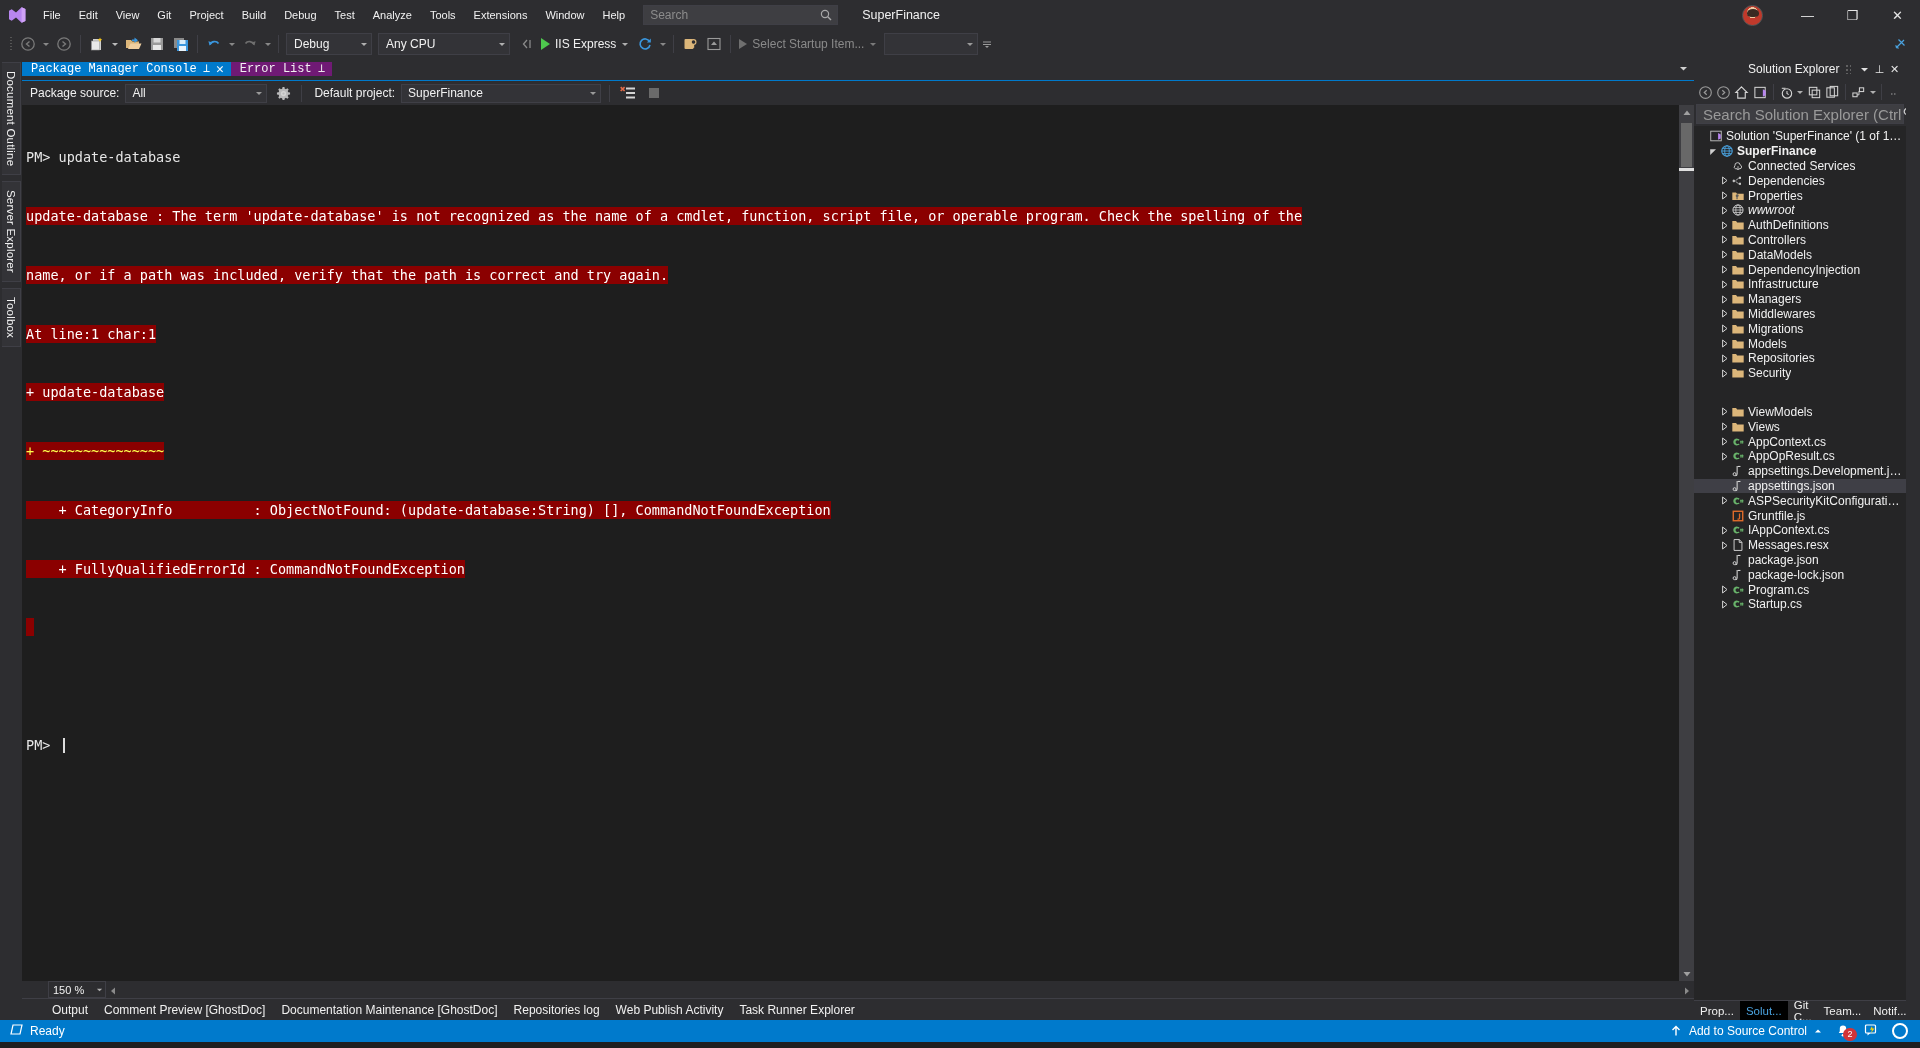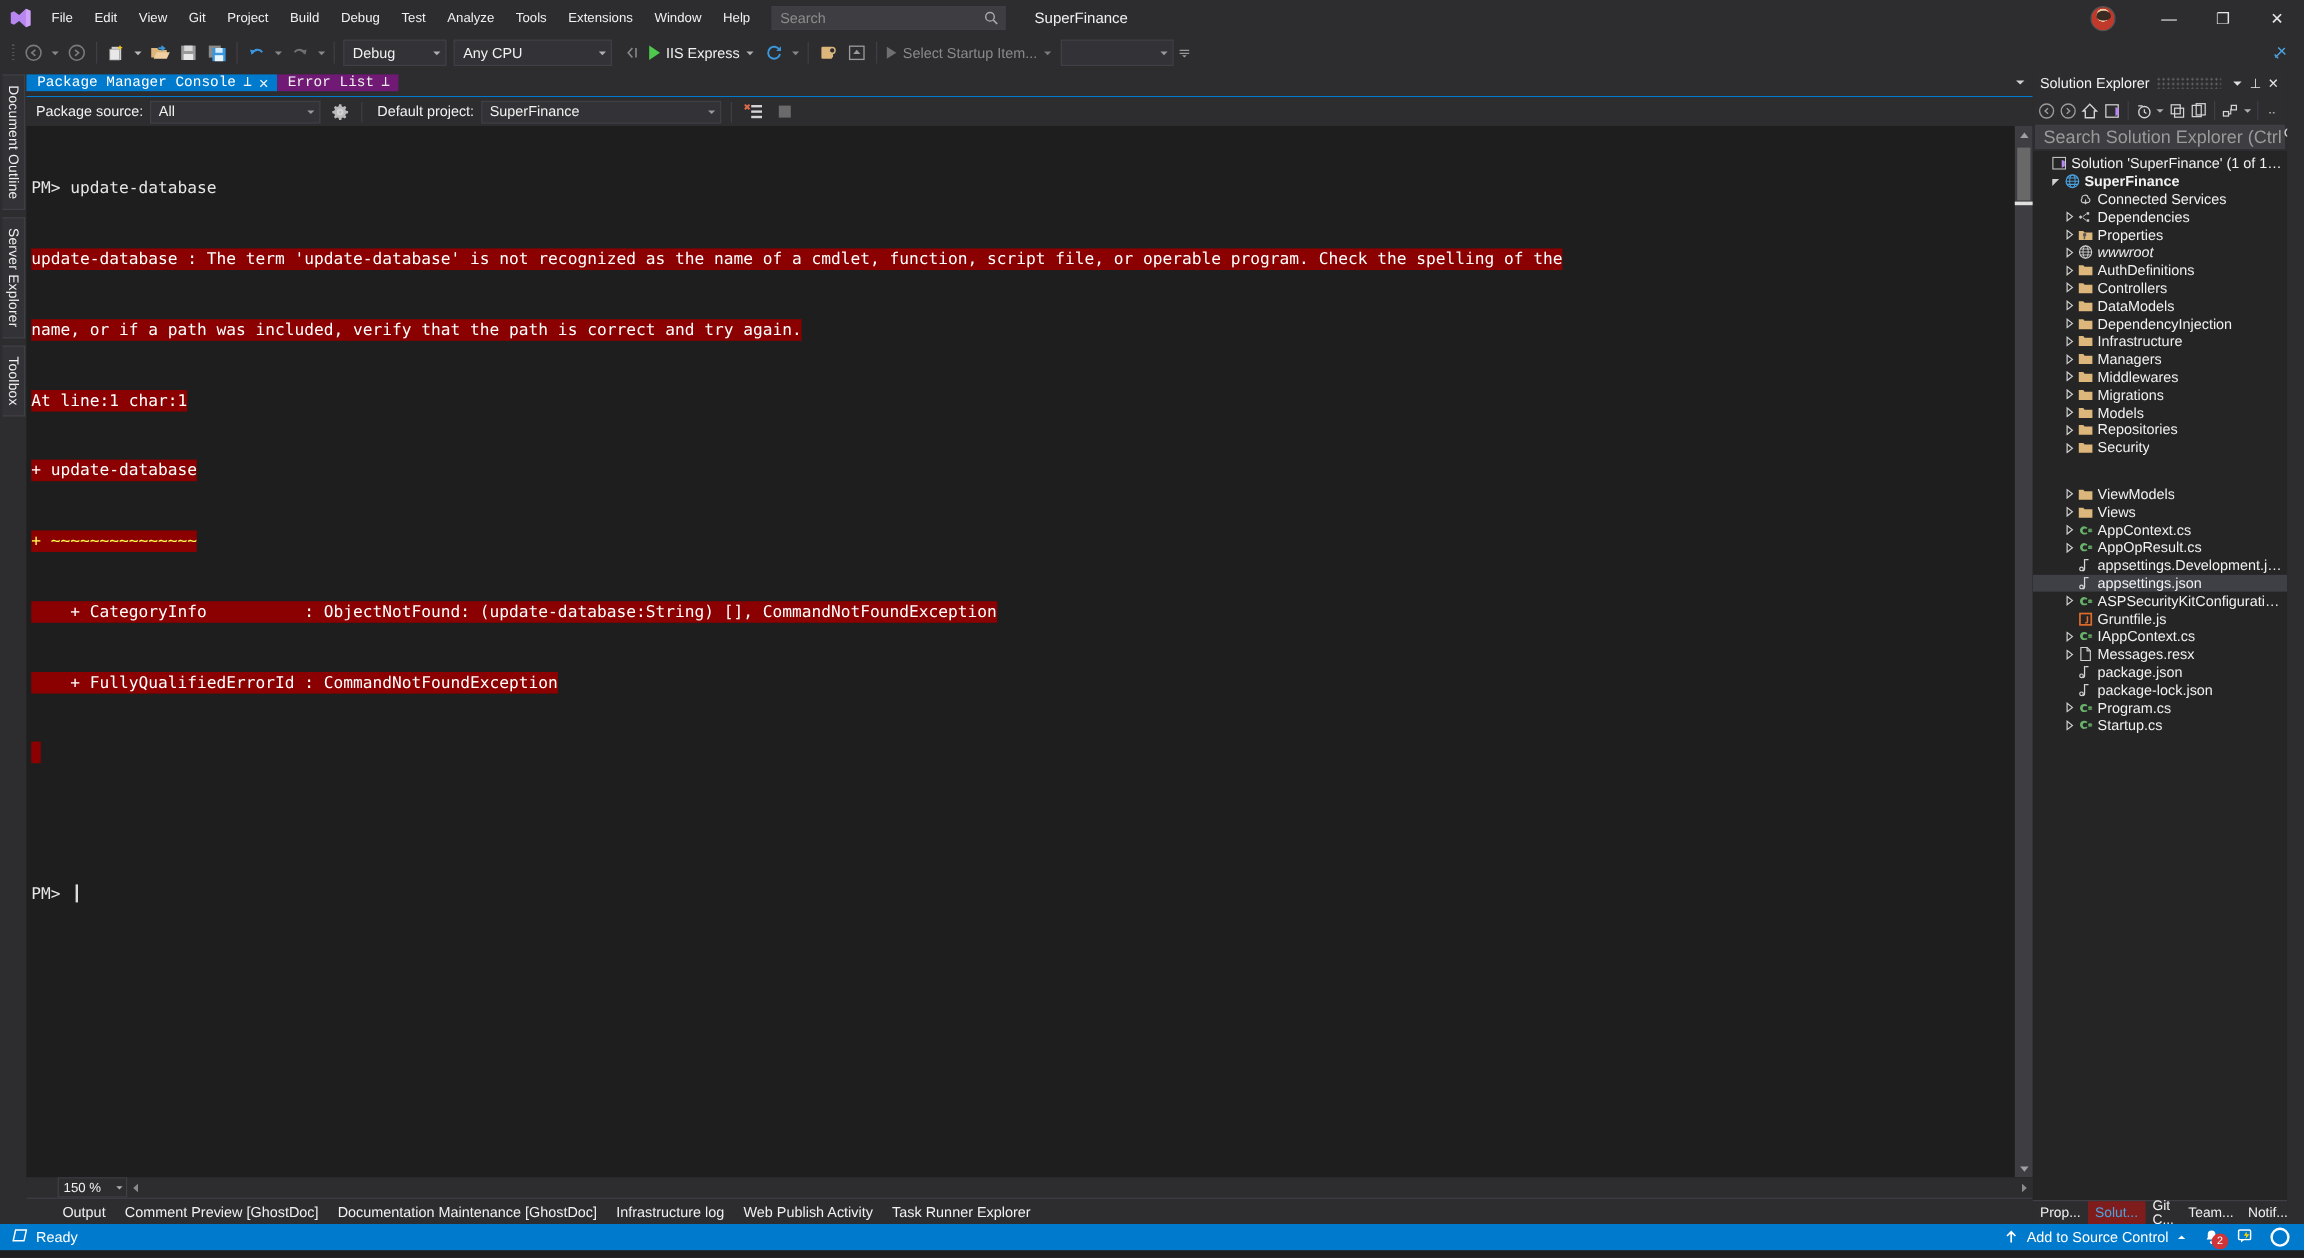--- a/index.html
+++ b/index.html
@@ -162,21 +162,21 @@
     padding-left: 22px; gap: 0; border-top: 1px solid #3f3f46;
   }
   .btab { font-size: 12px; color: #f1f1f1; padding: 0 8px; height: 22px; line-height: 22px; cursor: default; }
 
   
   .rightdock { width: 212px; flex: 0 0 212px; display: flex; flex-direction: column; background:#2d2d30; }
   .se-header {
     height: 22px; flex:0 0 22px; display: flex; align-items: center; padding: 0 4px 0 6px;
     font-size: 12px; color: #f1f1f1;
   }
-  .se-title { white-space: nowrap; }
+  .se-title { white-space: nowrap; margin-left: 48px; }
   .se-dots { flex:1; height:10px; margin:0 6px;
     background-image: radial-gradient(#6d6d6d 1px, transparent 1px);
     background-size: 4px 4px; background-position: 0 4px; opacity:.8; }
   .se-hbtn { width:15px; height:18px; display:flex; align-items:center; justify-content:center; color:#e6e6e6; font-size:11px; }
   .se-toolbar {
     height: 24px; flex:0 0 24px; display:flex; align-items:center; gap:1px; padding: 0 3px;
     background:#2d2d30;
   }
   .se-tb { width:21px;height:21px;display:flex;align-items:center;justify-content:center; }
   .se-sep { width:1px;height:16px;background:#3f3f46;margin:0 3px; }
@@ -193,21 +193,21 @@
   .node { display:flex; align-items:center; height:14.8px; padding-right:4px; white-space:nowrap; cursor:default; }
   .node.selected { background:#3f3f46; }
   .chev { width:11px; flex:0 0 11px; display:flex; align-items:center; justify-content:center; }
   .nico { width:15px; flex:0 0 15px; display:flex; align-items:center; justify-content:center; margin-right:3px; }
   .nlabel { color:#f1f1f1; overflow:hidden; text-overflow:ellipsis; }
   .nlabel.bold { font-weight: bold; }
   .se-bottom-tabs {
     height: 20px; flex:0 0 20px; display:flex; align-items:stretch; background:#2d2d30; border-top:1px solid #3f3f46;
   }
   .se-bt { font-size:11.5px; color:#f1f1f1; padding:0 6px; display:flex; align-items:center; cursor:default; }
-  .se-bt.active { background:#7f1d1d; color:#4aa3e0; }
+  .se-bt.active { background:#000000; color:#4aa3e0; }
 
   
   .rightrail { width:14px; flex:0 0 14px; background:#2d2d30; display:flex; flex-direction:column; align-items:center; padding-top:3px;}
 
   
   .statusbar {
     height: 22px; flex: 0 0 22px; background: #007acc; display: flex; align-items: center;
     color: #fff; font-size: 12px; padding: 0 0 0 10px;
   }
   .status-left { display:flex; align-items:center; gap:7px; }
@@ -544,21 +544,21 @@
                   <path d="M1 .5 5 4 1 7.5z" fill="#8a8a8a"></path>
                 </svg>
             </span>
           </div>
         </div>
 
         <div class="bottom-tabs">
           <div class="btab">Output</div>
           <div class="btab">Comment Preview [GhostDoc]</div>
           <div class="btab">Documentation Maintenance [GhostDoc]</div>
-          <div class="btab">Infrastructure log</div>
+          <div class="btab">Repositories log</div>
           <div class="btab">Web Publish Activity</div>
           <div class="btab">Task Runner Explorer</div>
         </div>
 
       </div>
     </div>
 
     <div class="rightdock">
       <div class="se-header">
         <span class="se-title">Solution Explorer</span>

